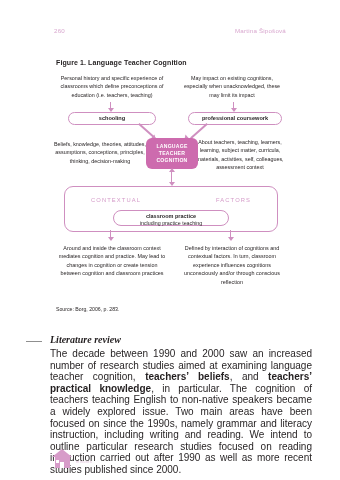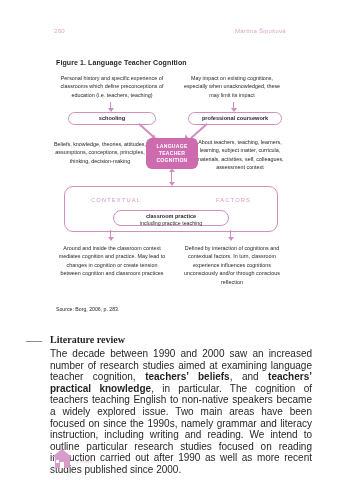--- a/index.html
+++ b/index.html
@@ -75,21 +75,21 @@
   .stem{position:absolute;background:#cf8fc0;}
   .head{position:absolute;width:0;height:0;}
   .head-up{border-left:3px solid transparent;border-right:3px solid transparent;border-bottom:4px solid #cf8fc0;}
   .head-dn{border-left:3px solid transparent;border-right:3px solid transparent;border-top:4px solid #cf8fc0;}
   .diag{position:absolute;width:22px;height:2px;background:#cf8fc0;}
 
   .source{position:absolute;left:56px;top:306px;font-size:5.2px;color:#231f20;}
 
   
   .rule{position:absolute;left:26px;top:341px;width:16px;height:1px;background:#8f8f8f;}
-  .h2{position:absolute;left:50px;top:334px;font-size:10px;font-weight:bold;font-family:"Liberation Serif",serif;color:#231f20;}
+  .h2{position:absolute;left:50px;top:334px;font-size:10px;font-weight:bold;font-family:"Liberation Serif",serif;color:#231f20;font-style:italic;}
   .body{
     position:absolute;left:50px;top:348px;width:262px;
     font-size:10px;line-height:11.6px;color:#231f20;text-align:justify;
     font-family:"Liberation Sans",sans-serif;
   }
   .body b{font-weight:bold;}
 
   
   .mark{position:absolute;left:52px;top:449px;width:20px;height:20px;}
   .roof{position:absolute;left:0;top:0;width:0;height:0;

